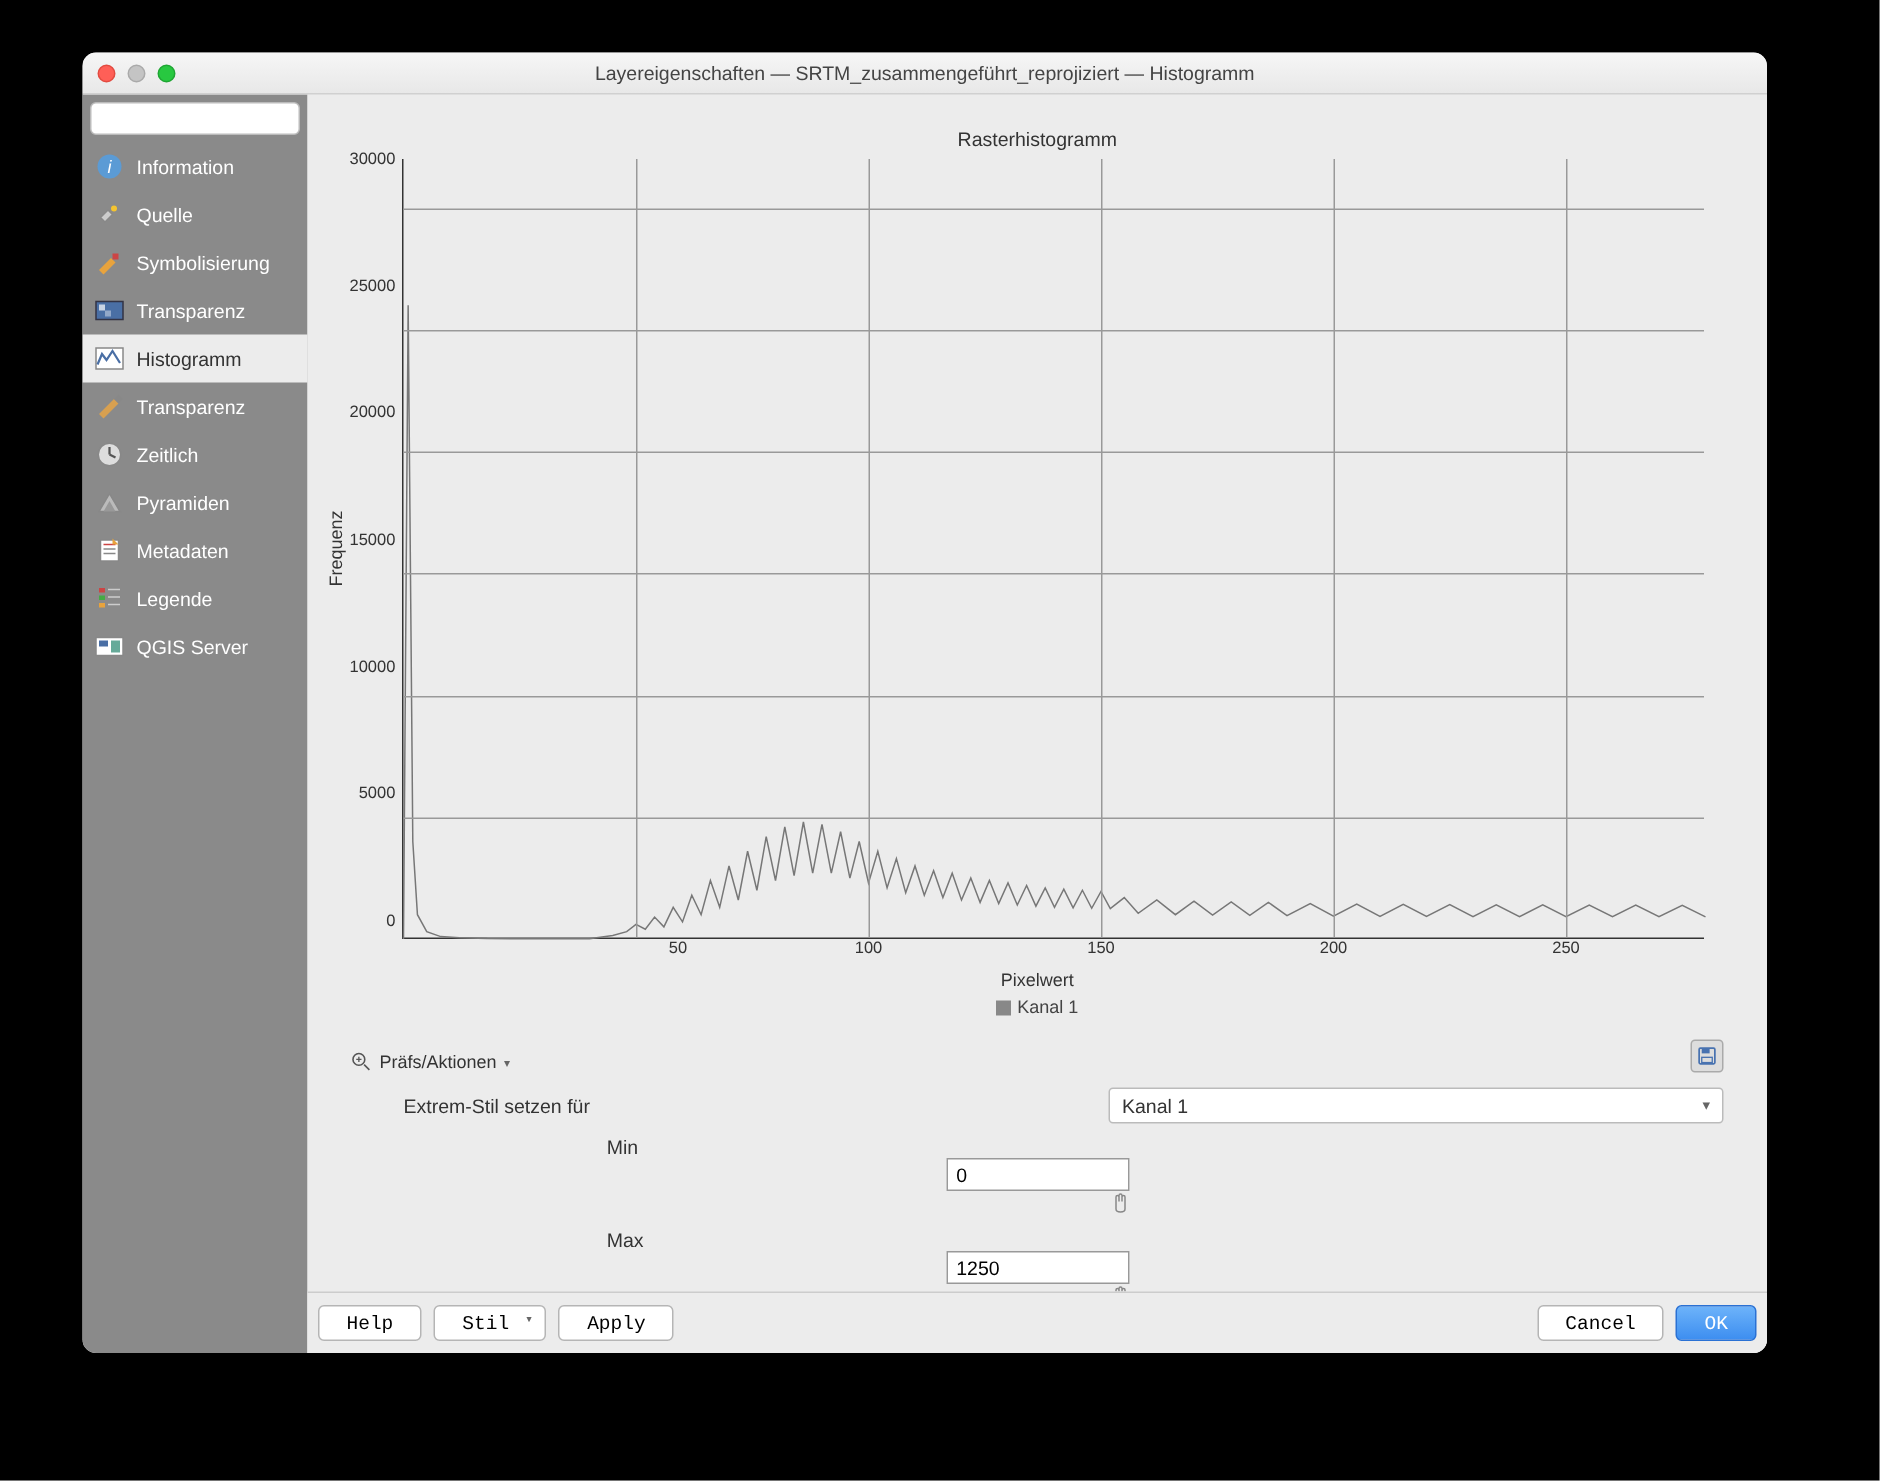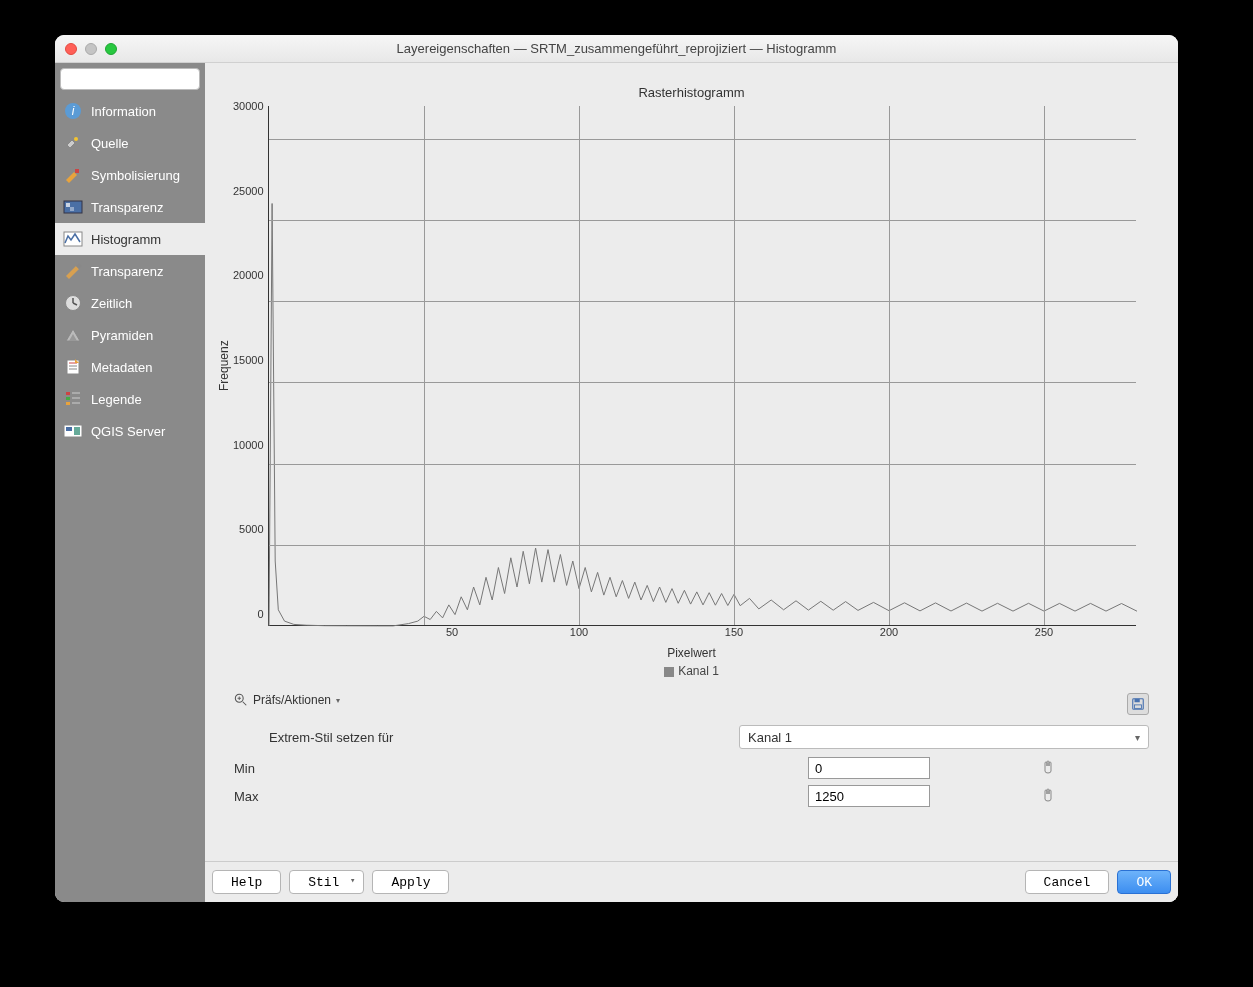--- a/index.html
+++ b/index.html
@@ -40,29 +40,29 @@
   .plot .hgrid, .plot .vgrid { position:absolute; background:#999; }
   .plot .hgrid { left:0; right:0; height:1px; }
   .plot .vgrid { top:0; bottom:0; width:1px; }
   .plot svg { position:absolute; left:0; top:0; width:100%; height:100%; overflow:visible; }
   .xticks { display:flex; margin-left: 54px; position:relative; height:16px; }
   .xticks span { position:absolute; font-size:11px; color:#333; transform:translateX(-50%); }
   .xlabel { text-align:center; font-size:12px; color:#333; margin-top:4px; }
   .legend { text-align:center; font-size:12px; color:#444; margin-top:4px; }
   .legend .sw { display:inline-block; width:10px; height:10px; background:#888; margin-right:4px; vertical-align:middle; }
   .controls { padding:10px 24px; font-size:13px; color:#333; }
-  .ctrl-row { display:flex; align-items:flex-start; margin-bottom:10px; }
+  .ctrl-row { display:flex; align-items:flex-end; margin-bottom:10px; }
   .prefs { display:flex; align-items:center; gap:5px; font-size:12px; cursor:pointer; }
   .prefs .tri { font-size:8px; color:#666; }
   .save-ico { margin-left:auto; width:22px; height:22px; border:1px solid #aaa; border-radius:3px; background:#ddd; display:flex; align-items:center; justify-content:center; cursor:pointer; }
   .form-row { display:flex; align-items:center; margin-bottom:8px;margin-left:35px; }
   .form-label { width:470px; font-size:13px; }
   .combo { flex:1; height:24px; background:#fff; border:1px solid #bbb; border-radius:3px; display:flex; align-items:center; padding:0 8px; font-size:13px; cursor:pointer; position:relative; }
   .combo .arrow { position:absolute; right:8px; font-size:10px; color:#666; }
-  .num-row { display:flex; align-items:center; margin-bottom:6px; }
+  .num-row { display:flex; align-items:center; margin-bottom:6px;flex-direction:column; }
   .num-row .form-label { width:574px; }
   .num-input { width:122px; height:22px; border:1px solid #999; background:#fff; padding:0 6px; font-size:13px; }
   .picker { margin-left:110px; cursor:pointer; color:#888; }
   .footer { border-top:1px solid #ccc; padding:8px 7px; display:flex; gap:8px; background:#ececec; }
   .btn { height:24px; padding:0 18px; font-size:13px; background:#fff; border:1px solid #b5b5b5; border-radius:4px; cursor:pointer;font-family:Liberation Mono, monospace; }
   .btn.dropdown { padding-right:24px; position:relative; }
   .btn.dropdown::after { content:"▾"; position:absolute; right:8px; font-size:9px; color:#666; }
   .btn.primary { background:linear-gradient(#6db3fa,#3d8ef0); color:#fff; border-color:#2a71d4; }
   .spacer { flex:1; }
 </style>

